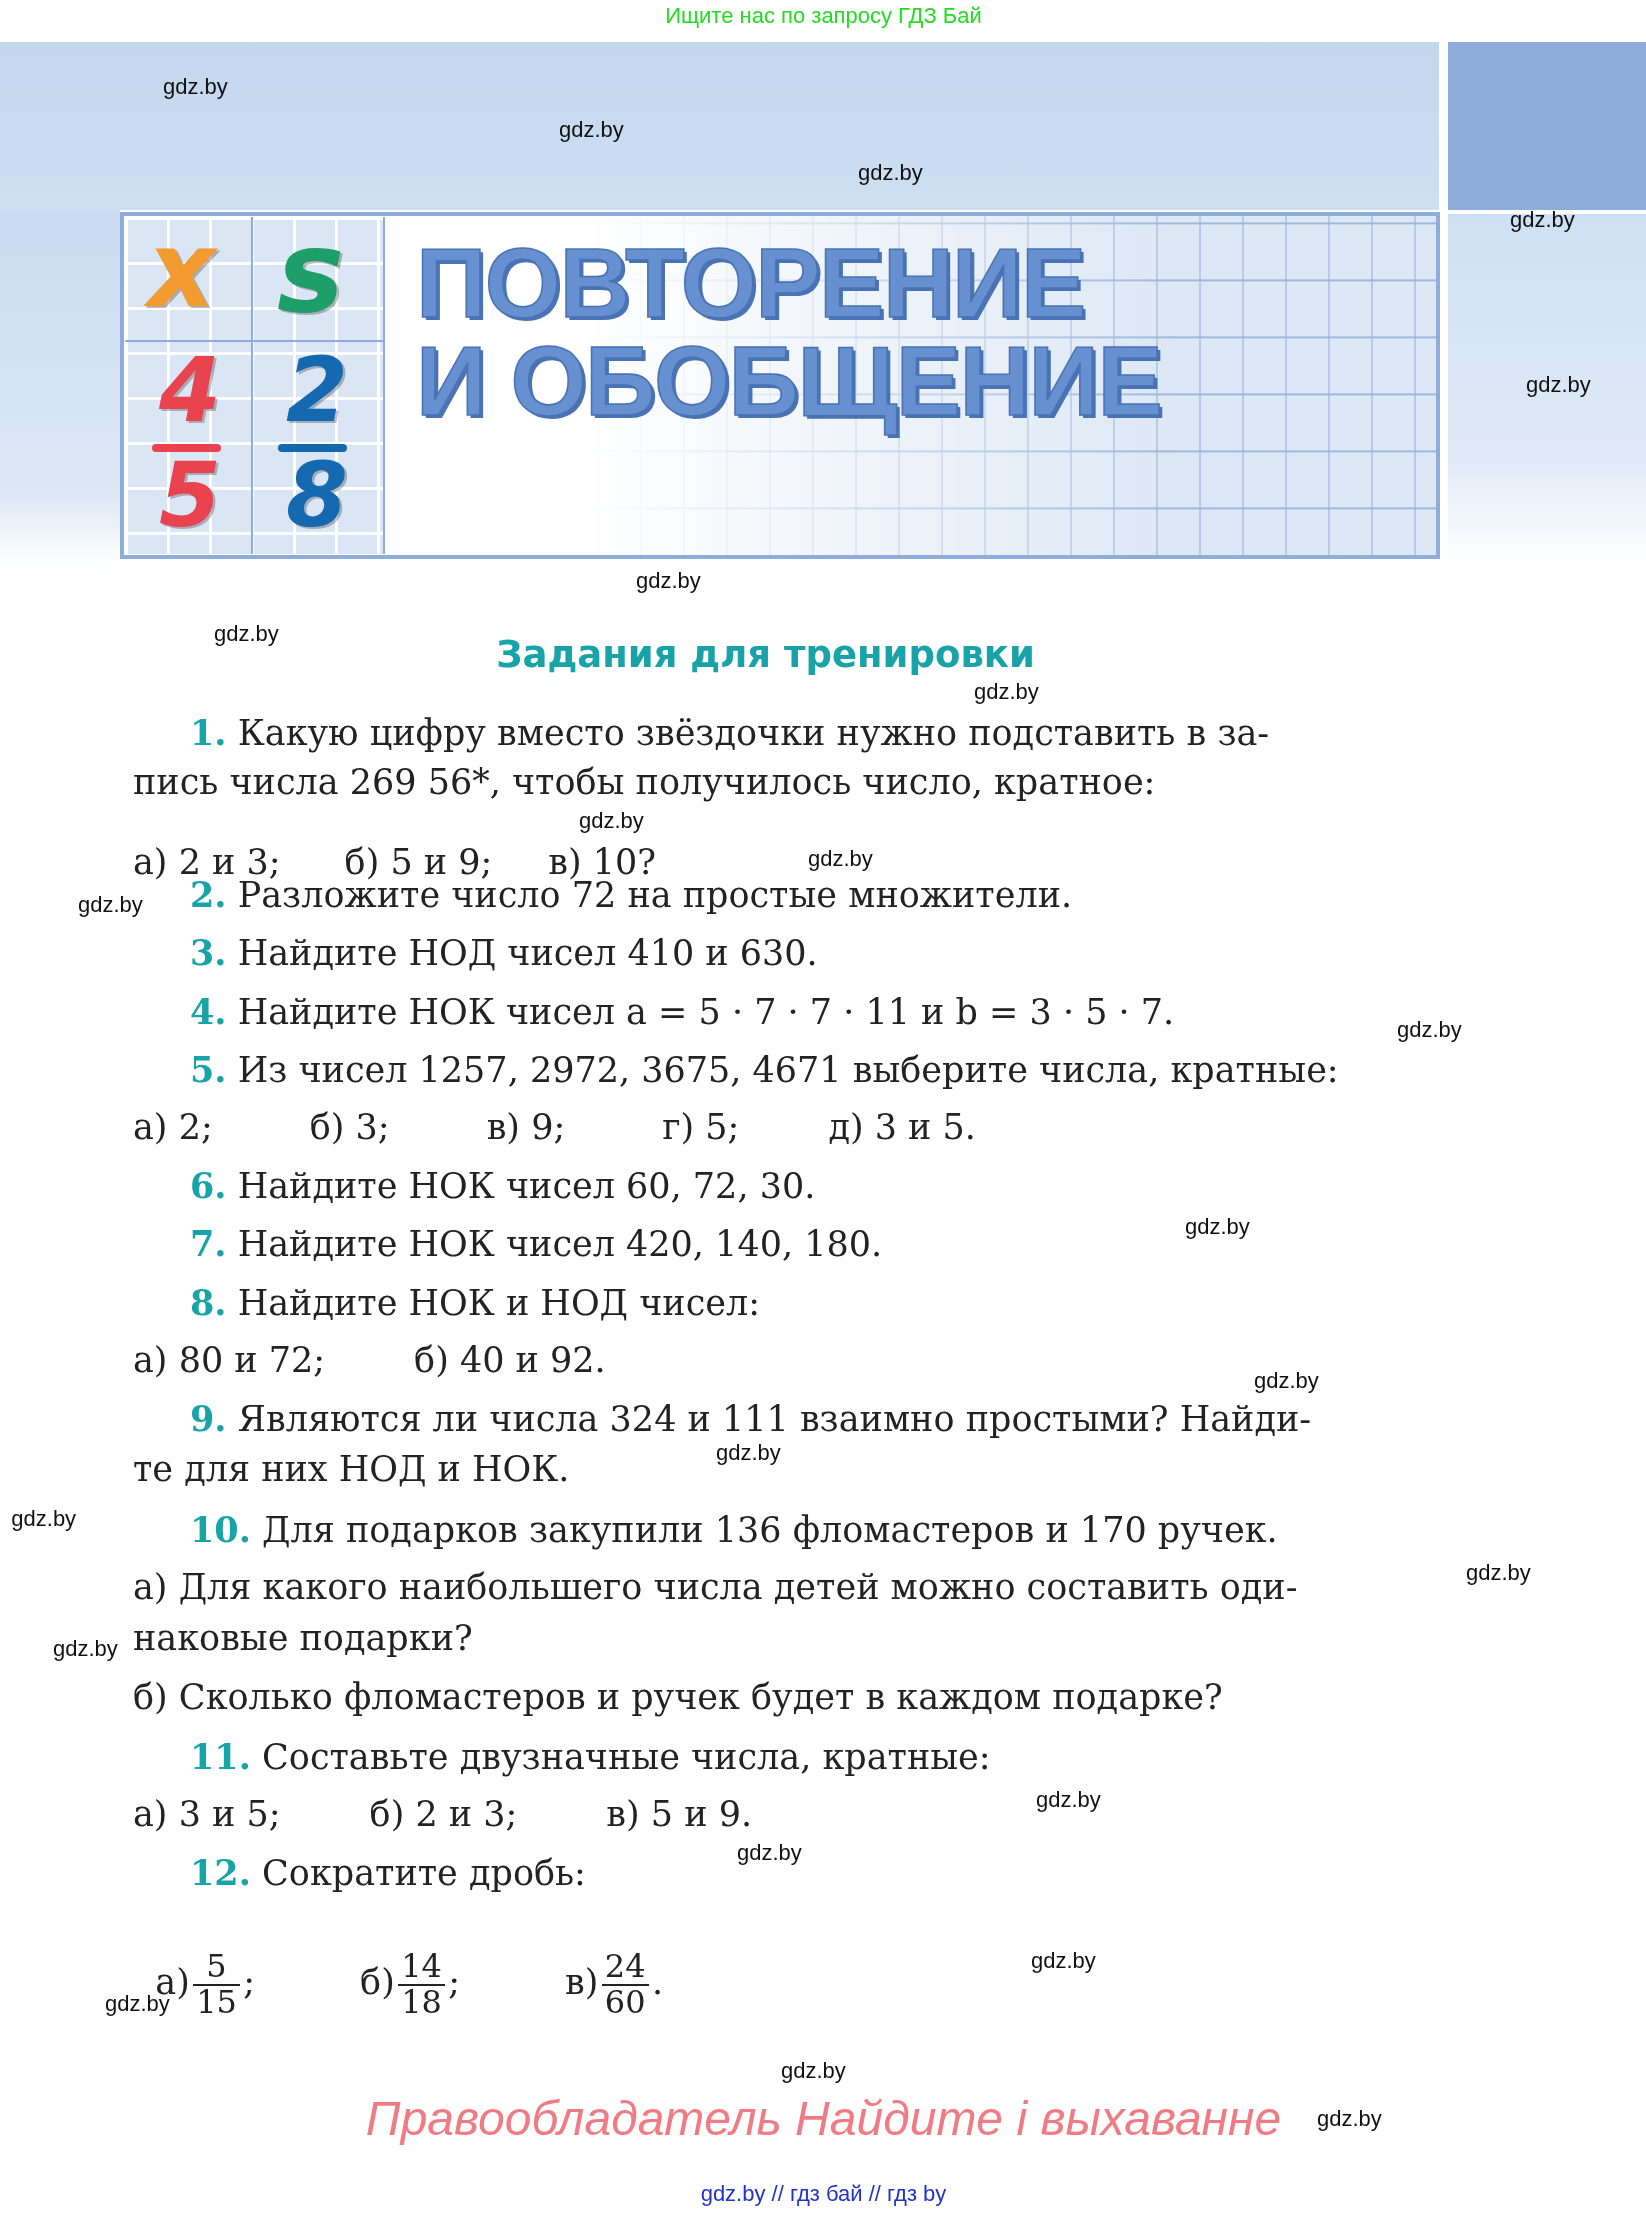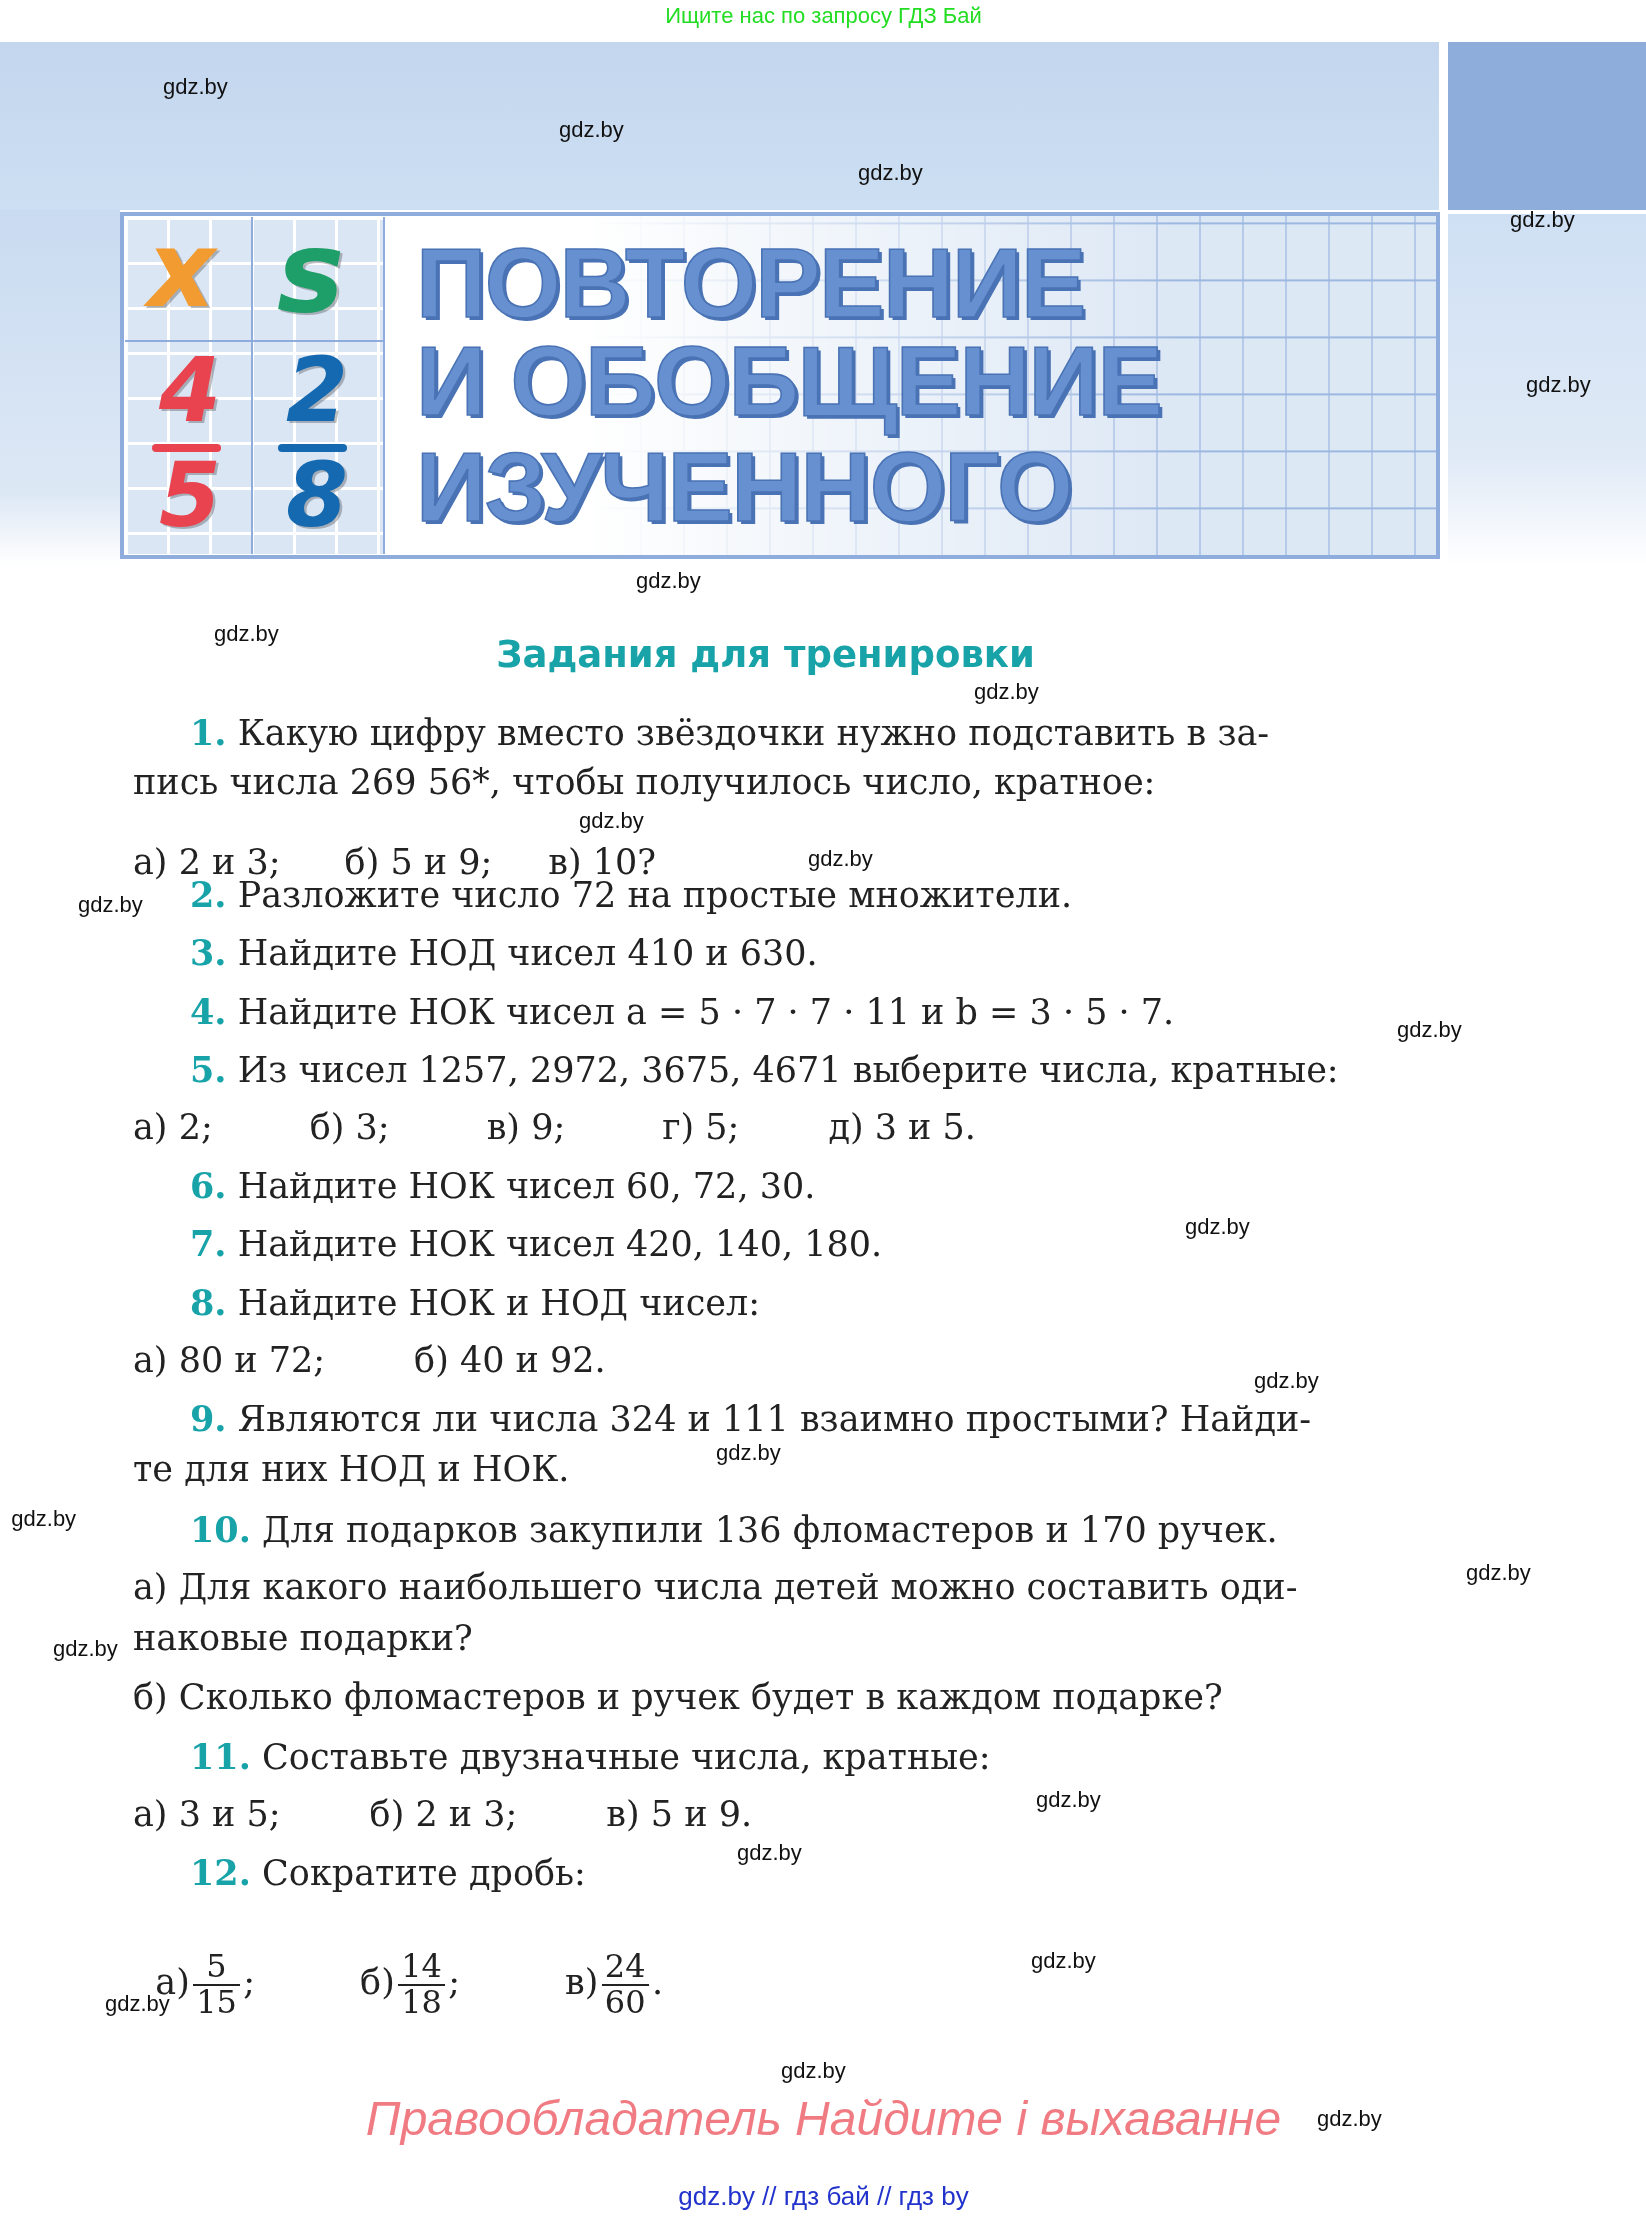--- a/index.html
+++ b/index.html
@@ -30,21 +30,21 @@
   .title-line { font-family:"Liberation Sans", sans-serif; font-weight:bold; color:#6690cf; font-size:98px; letter-spacing:-1.6px;
     text-shadow: 3.2px 3.2px 0 #4a73b5; line-height:1; -webkit-text-stroke:1.6px #4a73b5; }
   .wm { position:absolute; font-family:"Liberation Sans", sans-serif; font-size:22px; color:#111; }
   .heading { left:0; width:1531px; top:633px; text-align:center; font-family:"DejaVu Sans", sans-serif; font-weight:bold; color:#17a3a8; font-size:37px; }
   .line { position:absolute; font-size:35px; color:#222; white-space:pre; }
   .n { color:#17a3a8; font-weight:bold; }
   .frac { display:inline-block; vertical-align:middle; text-align:center; font-size:32px; line-height:1.05; margin:0 3.2px; }
   .frac .num { display:block; border-bottom:2.4px solid #222; padding:0 3.2px; }
   .frac .den { display:block; padding:0 3.2px; }
   .footer-red { left:0; width:1647px; top:2091px; text-align:center; color:#f07b83; font-family:"Liberation Sans", sans-serif; font-style:italic; font-size:48px; }
-  .footer-links { left:0; width:1647px; top:2181px; text-align:center; color:#2233cc; font-family:"Liberation Sans", sans-serif; font-size:26px; }
+  .footer-links { left:0; width:1647px; top:2181px; text-align:center; color:#2233cc; font-family:"Liberation Sans", sans-serif; font-size:22px; }
 </style>
 </head>
 <body>
 
 <div class="abs top-note">Ищите нас по запросу ГДЗ Бай</div>
 
 <div class="abs band"></div>
 <div class="abs band-right"></div>
 <div class="abs side-fade"></div>
 <div class="abs left-fade"></div>
@@ -60,21 +60,20 @@
   <span class="abs" style="left:27px; top:227px; width:69px; height:8px; border-radius:4px; background:#e8434f;"></span>
   <span class="glyph" style="left:34px; top:226px; font-size:89px; color:#e8434f;">5</span>
   <span class="glyph" style="left:161px; top:121px; font-size:89px; color:#1469b0;">2</span>
   <span class="abs" style="left:153px; top:227px; width:69px; height:8px; border-radius:4px; background:#1469b0;"></span>
   <span class="glyph" style="left:161px; top:226px; font-size:89px; color:#1469b0;">8</span>
 </div>
 
 <div class="abs" style="left:416px; top:234px;">
   <div class="title-line" style="margin-bottom:0;">ПОВТОРЕНИЕ</div>
   <div class="title-line" style="margin-bottom:8px;">И ОБОБЩЕНИЕ</div>
-  <div class="title-line">ИЗУЧЕННОГО</div>
 </div>
 
 <div class="abs heading">Задания для тренировки</div>
 
 <div class="line" style="left:190px; top:712px;"><span class="n">1.</span> <span>Какую цифру вместо звёздочки нужно подставить в за-</span></div>
 <div class="line" style="left:133px; top:762px;"><span>пись числа 269 56*, чтобы получилось число, кратное:</span></div>
 <div class="line" style="left:133px; top:814px;margin-top:28px;"><span>а) 2 и 3;</span><span style="display:inline-block;width:64px"></span><span>б) 5 и 9;</span><span style="display:inline-block;width:56px"></span><span>в) 10?</span></div>
 
 <div class="line" style="left:190px; top:874px;"><span class="n">2.</span> <span>Разложите число 72 на простые множители.</span></div>
 <div class="line" style="left:190px; top:932px;"><span class="n">3.</span> <span>Найдите НОД чисел 410 и 630.</span></div>

